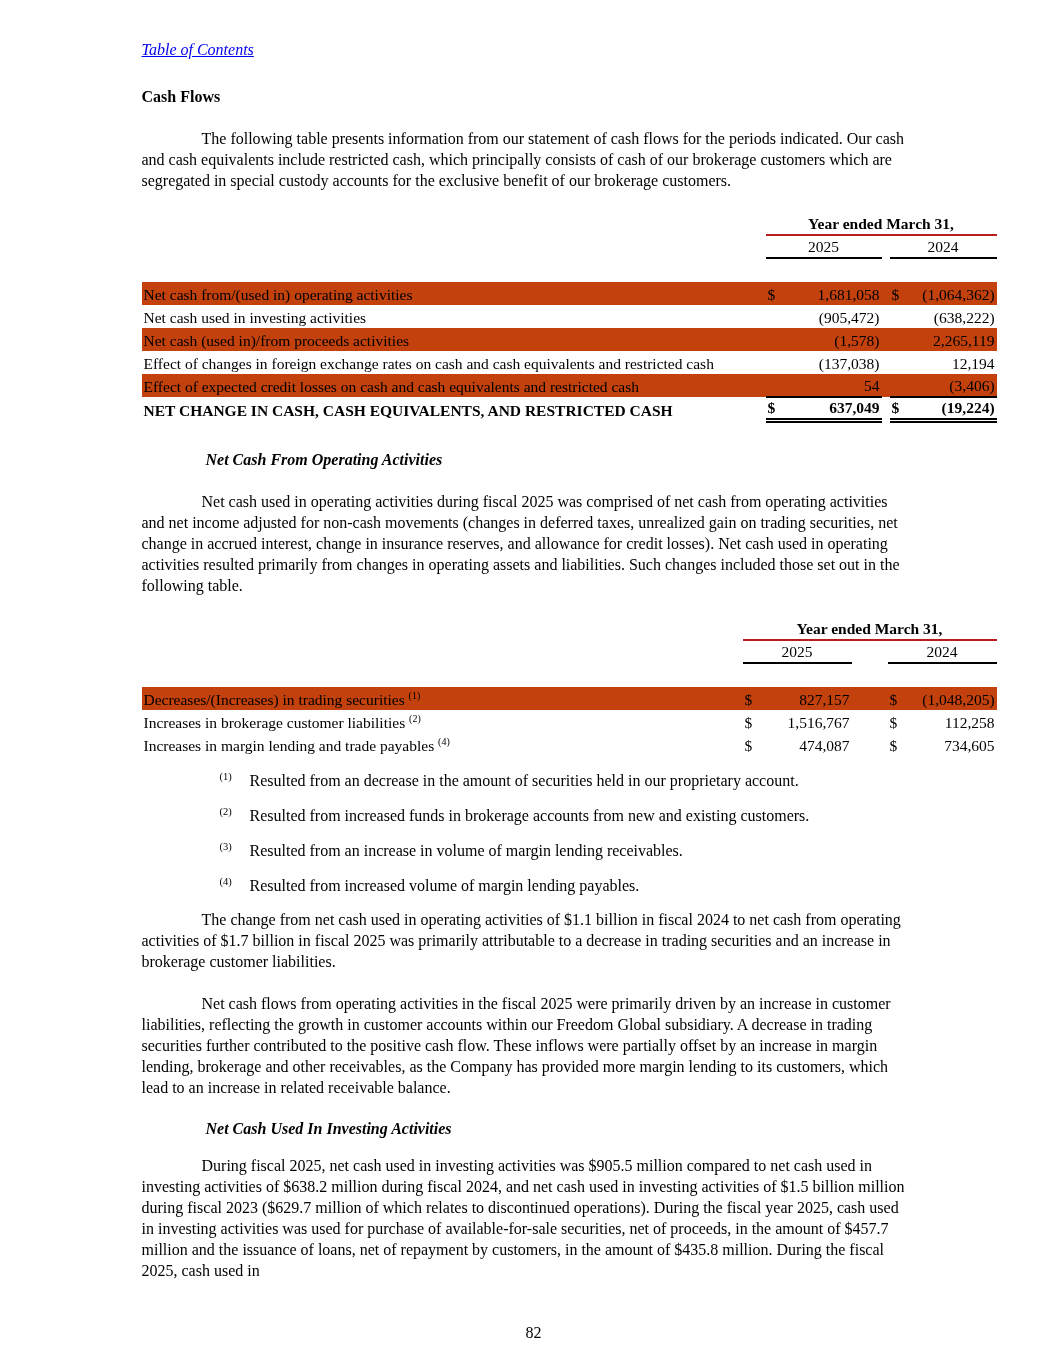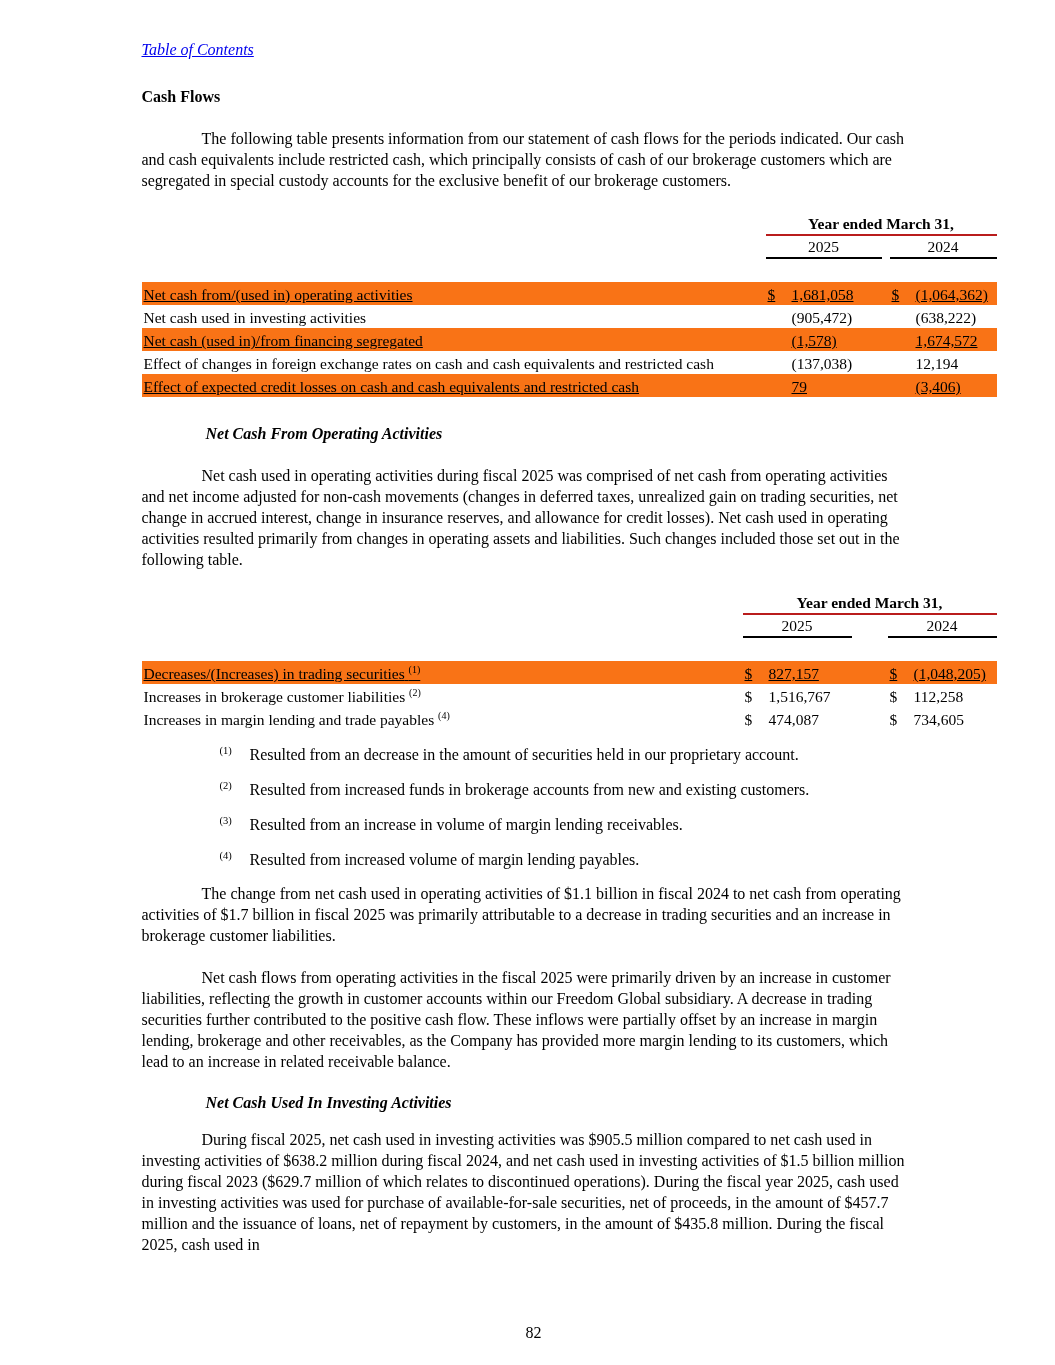--- a/index.html
+++ b/index.html
@@ -60,23 +60,23 @@
     text-align: center;
     font-weight: bold;
     border-bottom: 2px solid #b91c1c;
   }
   .yr-col {
     text-align: center;
     font-weight: normal;
     border-bottom: 2px solid #000;
   }
   tr.spacer td { height: 24px; border: none; }
-  .hl { background: #f97316; text-decoration: underline; }
+  .hl { background: #c2410c; }
   .dollar { text-align: left; }
-  .val { text-align: left; }
+  .val { text-align: right; }
   tr.total td { font-weight: bold; }
   td.bt { border-top: 2px solid #000; }
   td.bb { border-bottom: 5px double #000; }
   sup.fn-ref {
     font-size: 10px;
     line-height: 0;
     vertical-align: 6px;
     letter-spacing: 0;
   }
   .footnote {
@@ -145,42 +145,50 @@
     </tr>
     <tr>
       <td>Net cash used in investing activities</td>
       <td class="dollar"></td>
       <td class="val">(905,472)</td>
       <td></td>
       <td class="dollar"></td>
       <td class="val">(638,222)</td>
     </tr>
     <tr class="hl">
-      <td>Net cash (used in)/from financing segregated</td>
+      <td>Net cash (used in)/from proceeds activities</td>
       <td class="dollar"></td>
       <td class="val">(1,578)</td>
       <td></td>
       <td class="dollar"></td>
-      <td class="val">1,674,572</td>
+      <td class="val">2,265,119</td>
     </tr>
     <tr>
       <td>Effect of changes in foreign exchange rates on cash and cash equivalents and restricted cash</td>
       <td class="dollar"></td>
       <td class="val">(137,038)</td>
       <td></td>
       <td class="dollar"></td>
       <td class="val">12,194</td>
     </tr>
     <tr class="hl">
       <td>Effect of expected credit losses on cash and cash equivalents and restricted cash</td>
       <td class="dollar"></td>
-      <td class="val">79</td>
+      <td class="val">54</td>
       <td></td>
       <td class="dollar"></td>
       <td class="val">(3,406)</td>
+    </tr>
+    <tr class="total">
+      <td>NET CHANGE IN CASH, CASH EQUIVALENTS, AND RESTRICTED CASH</td>
+      <td class="dollar bt bb">$</td>
+      <td class="val bt bb">637,049</td>
+      <td></td>
+      <td class="dollar bt bb">$</td>
+      <td class="val bt bb">(19,224)</td>
     </tr>
   </tbody>
     </table>
 
   <div class="subheading">Net Cash From Operating Activities</div>
 
   <p class="para">Net cash used in operating activities during fiscal 2025 was comprised of net cash from operating activities and net income adjusted for non-cash movements (changes in deferred taxes, unrealized gain on trading securities, net change in accrued interest, change in insurance reserves, and allowance for credit losses). Net cash used in operating activities resulted primarily from changes in operating assets and liabilities. Such changes included those set out in the following table.</p>
 
   <table class="fin">
     <colgroup>

